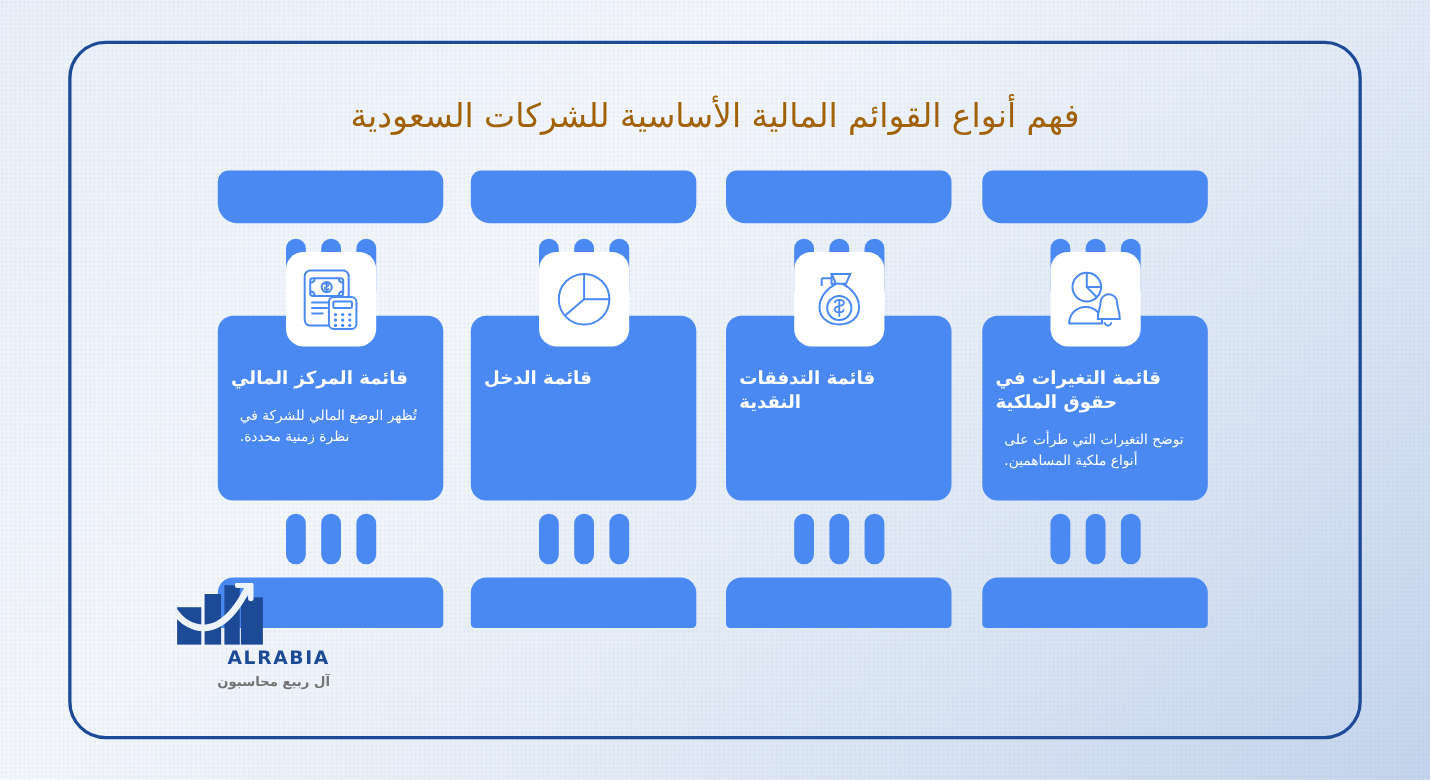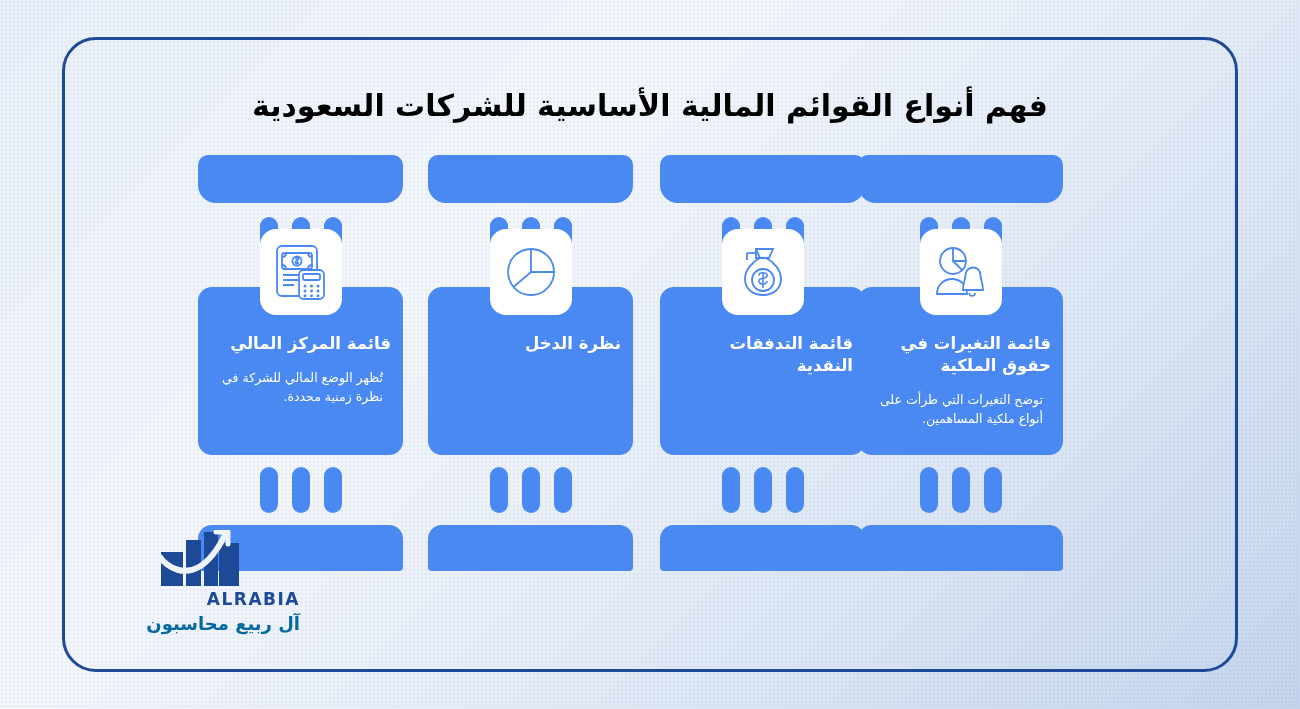--- a/index.html
+++ b/index.html
@@ -53,37 +53,37 @@
   }
 
   
   .title {
     position: absolute;
     left: 0;
     right: 0;
     top: 84px;
     text-align: center;
     font-size: 30px;
-    font-weight: bold;
-    color: #000000;
+    font-weight: normal;
+    color: #a16207;
     letter-spacing: 0px;
     line-height: 1.45;
     padding: 0 150px;
   }
 
   
   .column {
     position: absolute;
     top: 155px;
     width: 205px;
   }
   .col-0 { left: 198px; }
   .col-1 { left: 428px; }
   .col-2 { left: 660px; }
-  .col-3 { left: 858px; }
+  .col-3 { left: 893px; }
 
   .bar-top {
     width: 205px;
     height: 48px;
     background: #4a88f2;
     border-radius: 10px 10px 18px 18px;
     margin: 0 auto;
   }
 
   .pillars {
@@ -102,21 +102,21 @@
     height: 46px;
   }
 
   .card {
     position: relative;
     width: 205px;
     background: #4a88f2;
     border-radius: 14px;
     margin-top: 14px;
     padding: 46px 12px 18px;
-    text-align: right;
+    text-align: left;
     color: #ffffff;
     min-height: 168px;
   }
 
   .icon-badge {
     position: absolute;
     top: -58px;
     left: 50%;
     transform: translateX(-50%);
     width: 82px;
@@ -164,23 +164,23 @@
   .logo-mark { display: block; margin: 0 auto; }
   .logo-name {
     font-size: 17px;
     font-weight: bold;
     color: #1d4a97;
     letter-spacing: 1.5px;
     margin-top: 1px;
     font-family: "DejaVu Sans", "Liberation Sans", sans-serif;
   }
   .logo-ar {
-    font-size: 18px;
+    font-size: 12px;
     font-weight: bold;
-    color: #0369a1;
+    color: #737373;
     line-height: 1.35;
     margin-top: 3px;
   }
 </style>
 </head>
 <body>
 
 <div class="texture"></div>
 <div class="frame"></div>
 
@@ -236,21 +236,21 @@
       <div class="pillar"></div>
     </div>
     <div class="card">
       <div class="icon-badge">
         <svg width="54" height="54" viewBox="0 0 54 54" fill="none" stroke="#4a88f2" stroke-width="1.8">
           <circle cx="27" cy="27" r="23"></circle>
           <path d="M27 4v23h23"></path>
           <path d="M27 27L9.5 42"></path>
         </svg>
       </div>
-      <div class="card-title">نظرة الدخل</div>
+      <div class="card-title">قائمة الدخل</div>
     </div>
     <div class="pillars bottom spacer-legs">
       <div class="pillar"></div>
       <div class="pillar"></div>
       <div class="pillar"></div>
     </div>
     <div class="bar-bottom spacer-legs"></div>
   </div>
 
   <div class="column col-2">

